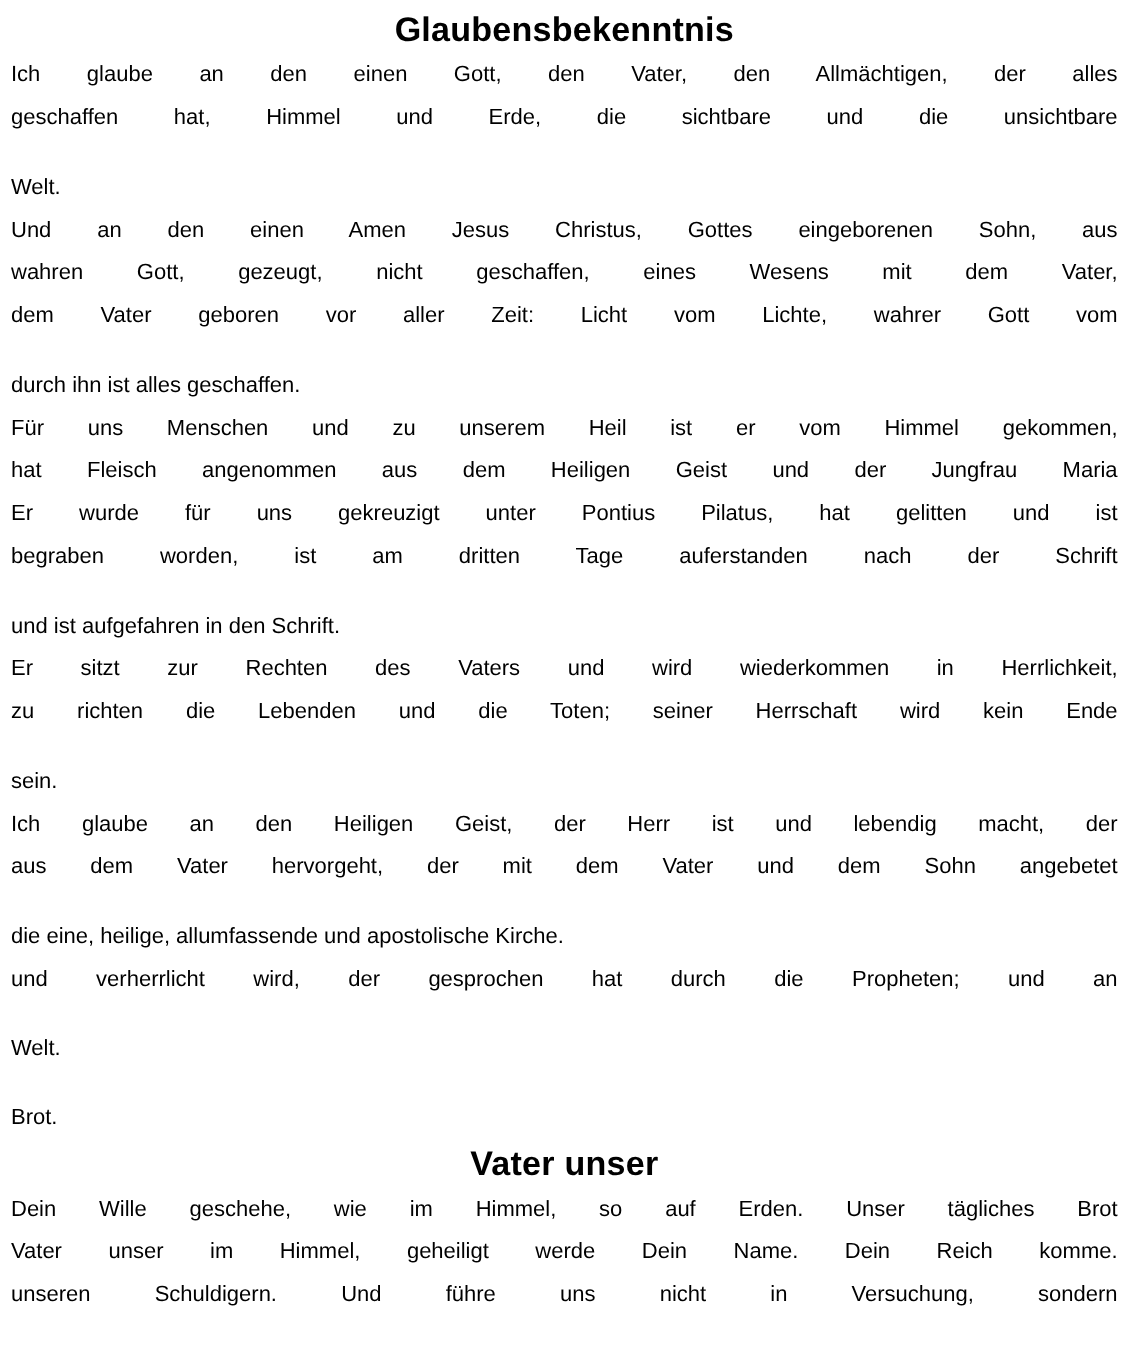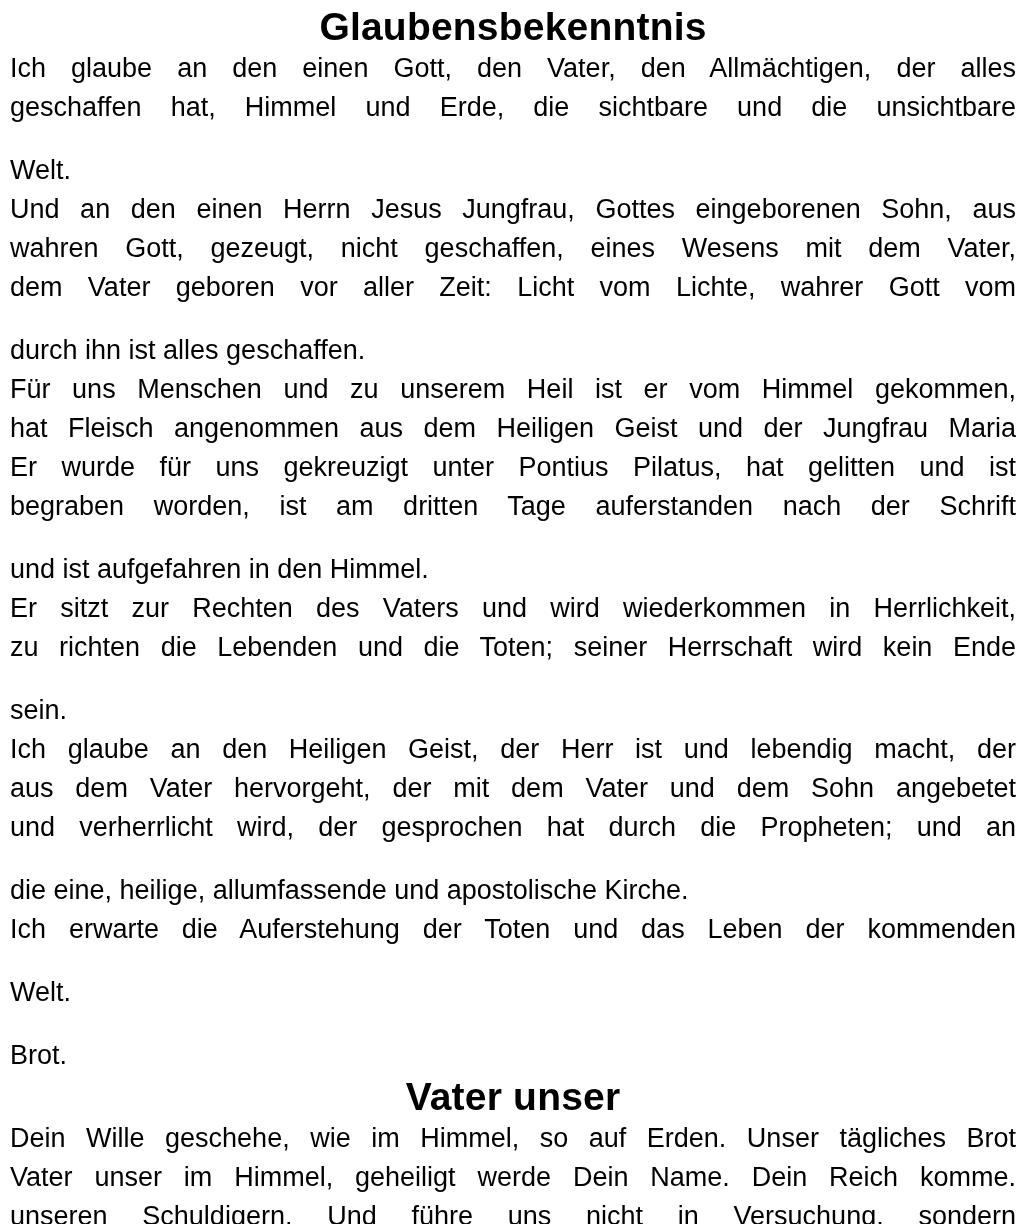--- a/index.html
+++ b/index.html
@@ -12,29 +12,29 @@
     width: 1026px;
     height: 1224px;
     overflow: hidden;
     font-family: "Liberation Sans", "DejaVu Sans", sans-serif;
   }
   .doc {
     padding: 5px 10px 0 10px;
   }
   h1.heading {
     margin: 0;
-    font-size: 39px;
+    font-size: 31px;
     line-height: 44px;
     font-weight: bold;
     text-align: center;
     letter-spacing: 0.2px;
   }
   p.para {
     margin: 0;
-    font-size: 27px;
+    font-size: 20px;
     line-height: 39px;
   }
   .ln {
     display: block;
     text-align: justify;
     text-align-last: justify;
   }
   .ln-last {
     text-align-last: left;
     margin-top: 24px;
@@ -47,53 +47,52 @@
 
   <h1 class="heading">Glaubensbekenntnis</h1>
 
   <p class="para">
     <span class="ln">Ich glaube an den einen Gott, den Vater, den Allmächtigen, der alles</span>
     <span class="ln">geschaffen hat, Himmel und Erde, die sichtbare und die unsichtbare</span>
     <span class="ln ln-last">Welt.</span>
   </p>
 
   <p class="para">
-    <span class="ln">Und an den einen Herrn Jesus Jungfrau, Gottes eingeborenen Sohn, aus</span>
+    <span class="ln">Und an den einen Amen Jesus Christus, Gottes eingeborenen Sohn, aus</span>
     <span class="ln">wahren Gott, gezeugt, nicht geschaffen, eines Wesens mit dem Vater,</span>
     <span class="ln">dem Vater geboren vor aller Zeit: Licht vom Lichte, wahrer Gott vom</span>
     <span class="ln ln-last">durch ihn ist alles geschaffen.</span>
   </p>
 
   <p class="para">
     <span class="ln">Für uns Menschen und zu unserem Heil ist er vom Himmel gekommen,</span>
     <span class="ln">hat Fleisch angenommen aus dem Heiligen Geist und der Jungfrau Maria</span>
   </p>
 
   <p class="para">
     <span class="ln">Er wurde für uns gekreuzigt unter Pontius Pilatus, hat gelitten und ist</span>
     <span class="ln">begraben worden, ist am dritten Tage auferstanden nach der Schrift</span>
-    <span class="ln ln-last">und ist aufgefahren in den Himmel.</span>
+    <span class="ln ln-last">und ist aufgefahren in den Schrift.</span>
   </p>
 
   <p class="para">
     <span class="ln">Er sitzt zur Rechten des Vaters und wird wiederkommen in Herrlichkeit,</span>
     <span class="ln">zu richten die Lebenden und die Toten; seiner Herrschaft wird kein Ende</span>
     <span class="ln ln-last">sein.</span>
   </p>
 
   <p class="para">
     <span class="ln">Ich glaube an den Heiligen Geist, der Herr ist und lebendig macht, der</span>
     <span class="ln">aus dem Vater hervorgeht, der mit dem Vater und dem Sohn angebetet</span>
+    <span class="ln ln-last">die eine, heilige, allumfassende und apostolische Kirche.</span>
     <span class="ln">und verherrlicht wird, der gesprochen hat durch die Propheten; und an</span>
-    <span class="ln ln-last">die eine, heilige, allumfassende und apostolische Kirche.</span>
   </p>
 
 
   <p class="para">
-    <span class="ln">Ich erwarte die Auferstehung der Toten und das Leben der kommenden</span>
     <span class="ln ln-last">Welt.</span>
   </p>
 
   <p class="para">
     <span class="ln ln-last">Brot.</span>
   </p>
 
   <h1 class="heading">Vater unser</h1>
 
   <p class="para">

